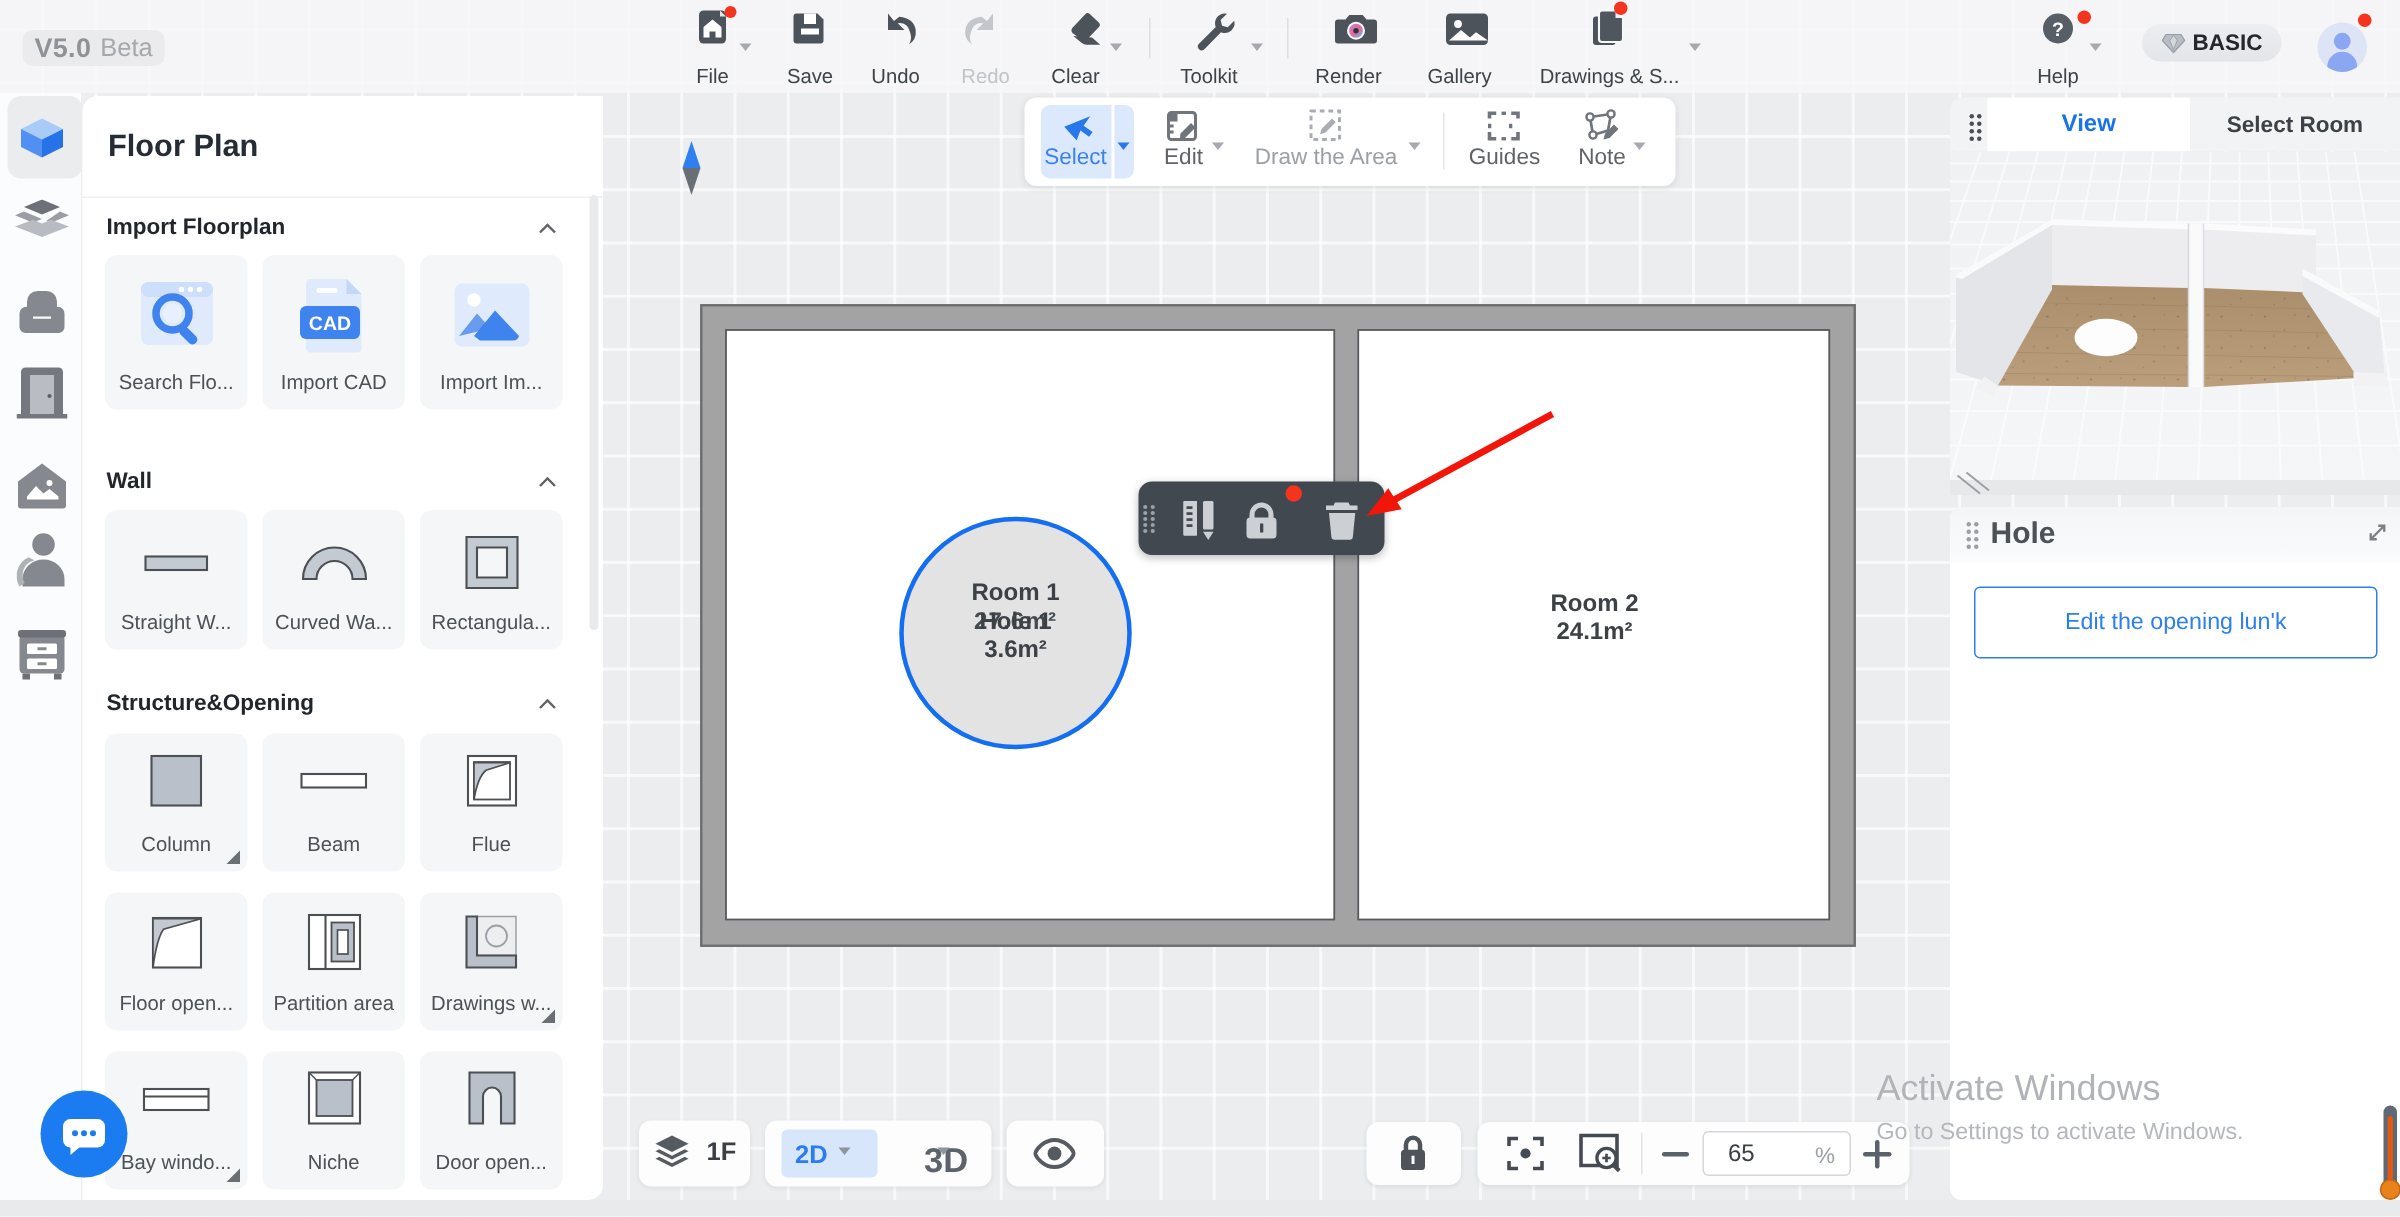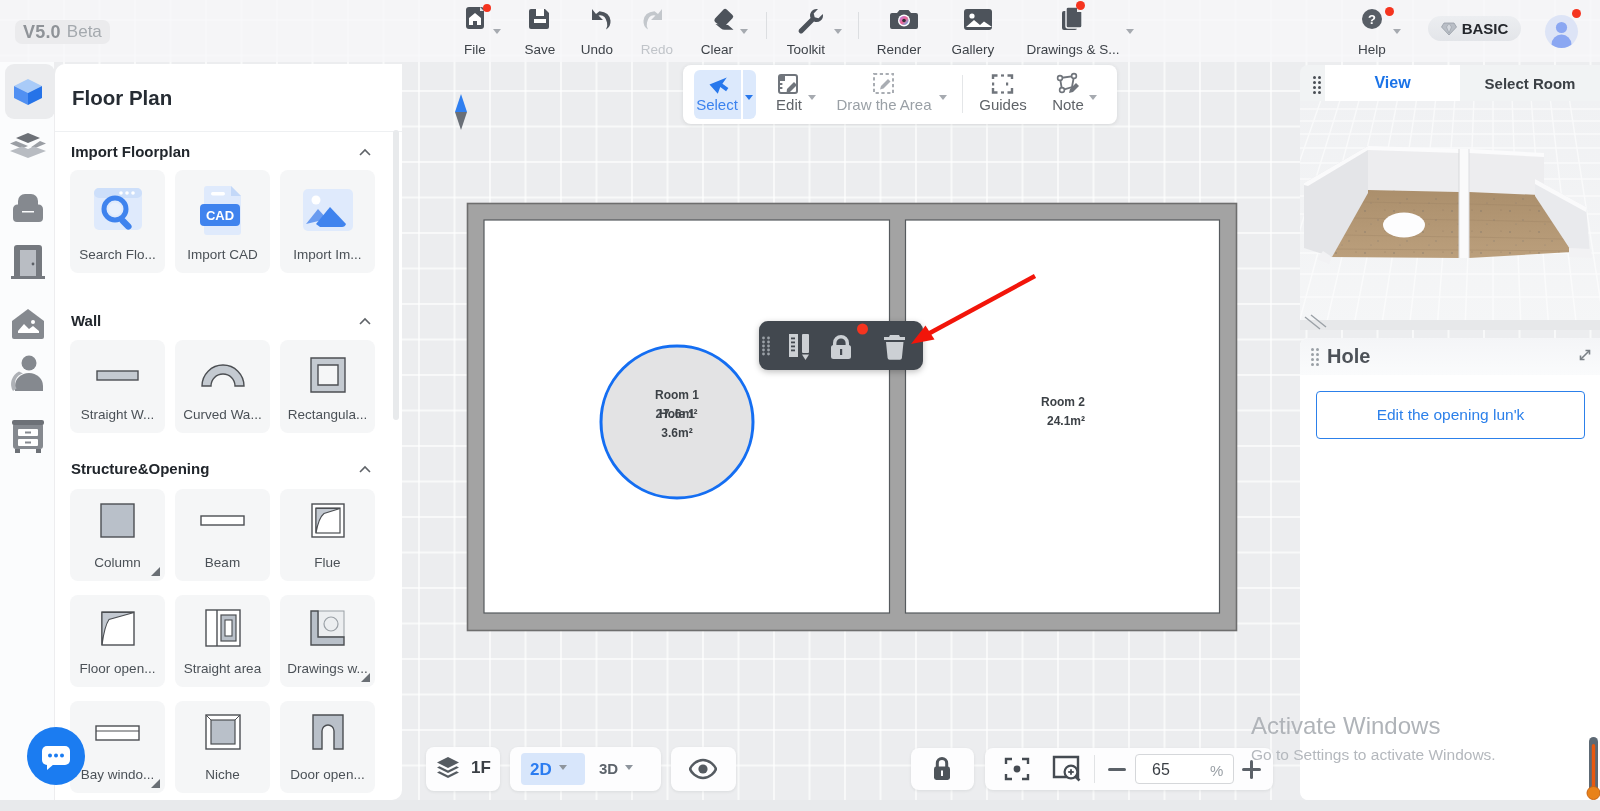--- a/index.html
+++ b/index.html
@@ -37,21 +37,21 @@
   .chev { width:12px; height:12px; }
   .card { background:#f5f6f7; border-radius:8px; text-align:center; }
   .card .clabel { position:absolute; left:0; right:0; bottom:11px; font-size:13.5px; color:#4b5157; }
   .cornertri { position:absolute; right:5px; bottom:5px; width:0; height:0;
      border-left:9px solid transparent; border-bottom:9px solid #6a6f75; }
   .scrollthumb { left:393px; top:130px; width:6px; height:290px; background:#e8eaec; border-radius:3px; }
   
   .selbar { left:683px; top:65px; width:434px; height:59px; background:#fff; border-radius:8px;
     box-shadow:0 1px 4px rgba(60,64,67,.12); }
   .sb-lbl { position:absolute; font-size:15px; color:#5f6368; white-space:nowrap; transform:translateX(-50%); }
-  .roomtxt { position:absolute; transform:translateX(-50%); text-align:right; font-size:12px; font-weight:700; color:#3c4146; line-height:19px; white-space:nowrap; }
+  .roomtxt { position:absolute; transform:translateX(-50%); text-align:center; font-size:16px; font-weight:700; color:#3c4146; line-height:19px; white-space:nowrap; }
   .darkbar { left:759px; top:321px; width:164px; height:49px; background:#42484f; border-radius:9px;
     box-shadow:0 2px 6px rgba(0,0,0,.25); }
   
   .bbox { background:#fdfdfe; border-radius:8px; box-shadow:0 1px 3px rgba(60,64,67,.10); }
 </style>
 </head>
 <body>
 <div class="page">
   <div class="abs header"></div>
   <div class="abs vbadge">
@@ -318,21 +318,21 @@
   <svg class="abs" style="left:436px; top:756px;" width="24" height="26" viewBox="0 0 24 26">
     <path d="M12 1 L23 6.5 L12 12 L1 6.5 Z" fill="#555b61"></path>
     <path d="M3.5 10.2 L1 11.5 L12 17 L23 11.5 L20.5 10.2 L12 14.5 Z" fill="#555b61"></path>
     <path d="M3.5 15.2 L1 16.5 L12 22 L23 16.5 L20.5 15.2 L12 19.5 Z" fill="#555b61"></path>
   </svg>
   <div class="abs" style="left:466px; top:758px; width:30px; text-align:center; font-size:17px; font-weight:700; color:#3a3f45;">1F</div>
   <div class="abs bbox" style="left:510px; top:747px; width:151px; height:44px;"></div>
   <div class="abs" style="left:521px; top:753px; width:64px; height:32px; background:#d8e6fb; border-radius:4px;"></div>
   <div class="abs" style="left:530px; top:760px; font-size:17px; font-weight:700; color:#2b7cf0;">2D</div>
   <div class="abs caret" style="left:559px; top:765px; border-top-color:#8e959d;"></div>
-  <div class="abs" style="left:599px; top:760px; font-size:15px; font-weight:700; color:#5c636b;">3D</div>
+  <div class="abs" style="left:616px; top:760px; font-size:23px; font-weight:700; color:#5c636b;">3D</div>
   <div class="abs caret" style="left:625px; top:765px; border-top-color:#8e959d;"></div>
   <div class="abs bbox" style="left:671px; top:747px; width:65px; height:44px;"></div>
   <svg class="abs" style="left:689px; top:758px;" width="28" height="22" viewBox="0 0 28 22">
     <path d="M14 2 C21 2 26 8 27 11 C26 14 21 20 14 20 C7 20 2 14 1 11 C2 8 7 2 14 2 Z" fill="none" stroke="#555b61" stroke-width="2.6"></path>
     <circle cx="14" cy="11" r="4.6" fill="#555b61"></circle>
   </svg>
   <div class="abs bbox" style="left:911px; top:748px; width:63px; height:42px;"></div>
   <svg class="abs" style="left:931px; top:756px;" width="22" height="26" viewBox="0 0 22 26">
     <path d="M11 1 a6.2 6.2 0 0 1 6.2 6.2 v4 h-3 v-4 a3.2 3.2 0 0 0 -6.4 0 v4 h-3 v-4 A6.2 6.2 0 0 1 11 1 z" fill="#4e545a"></path>
     <rect x="3" y="10.5" width="16" height="13.5" rx="2.4" fill="#4e545a"></rect>
@@ -528,21 +528,21 @@
     </svg>
     <div class="clabel">Floor open...</div>
   </div>
   <div class="abs card" style="left:175px; top:595px; width:95px; height:92px;">
     <svg width="60" height="52" viewBox="0 0 60 52" style="margin-top:8px;">
       <rect x="13" y="7" width="34" height="36" fill="#fff" stroke="#4c4f53" stroke-width="1.4"></rect>
       <line x1="24" y1="7" x2="24" y2="43" stroke="#4c4f53" stroke-width="1.4"></line>
       <rect x="28" y="12" width="15" height="26" fill="#b9c0c9" stroke="#4c4f53" stroke-width="1.2"></rect>
       <rect x="32" y="17" width="7" height="16" fill="#fff" stroke="#4c4f53" stroke-width="1.1"></rect>
     </svg>
-    <div class="clabel">Straight area</div>
+    <div class="clabel">Partition area</div>
   </div>
   <div class="abs card" style="left:280px; top:595px; width:95px; height:92px;">
     <svg width="60" height="52" viewBox="0 0 60 52" style="margin-top:8px;">
       <rect x="20" y="8" width="26" height="26" fill="#eceef0" stroke="#9aa0a6" stroke-width="1"></rect>
       <circle cx="33" cy="21" r="7" fill="none" stroke="#9aa0a6" stroke-width="1.2"></circle>
       <path d="M13 8 h7 v26 h26 v8 h-33 z" fill="#b9c0c9" stroke="#4c4f53" stroke-width="1.4"></path>
     </svg>
     <div class="clabel">Drawings w...</div>
     <div class="cornertri"></div>
   </div>

